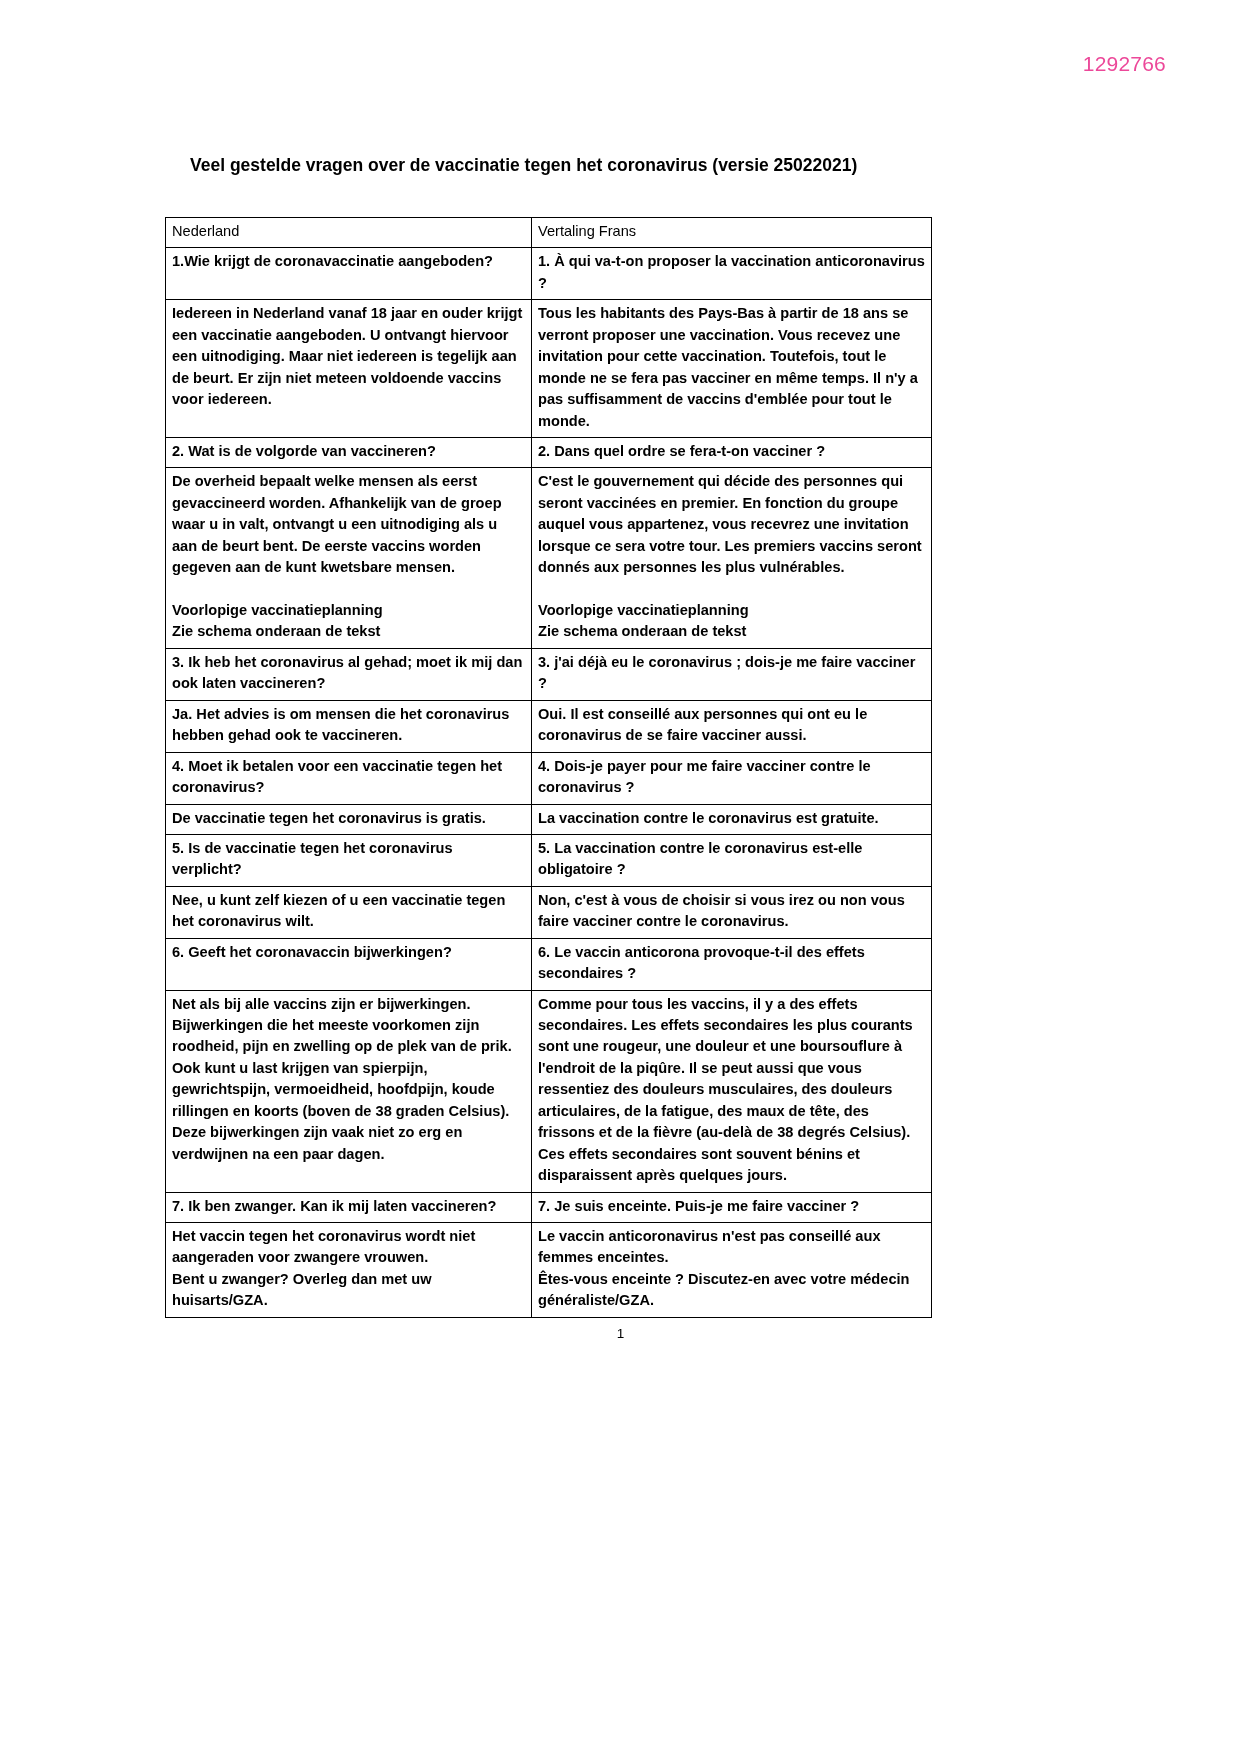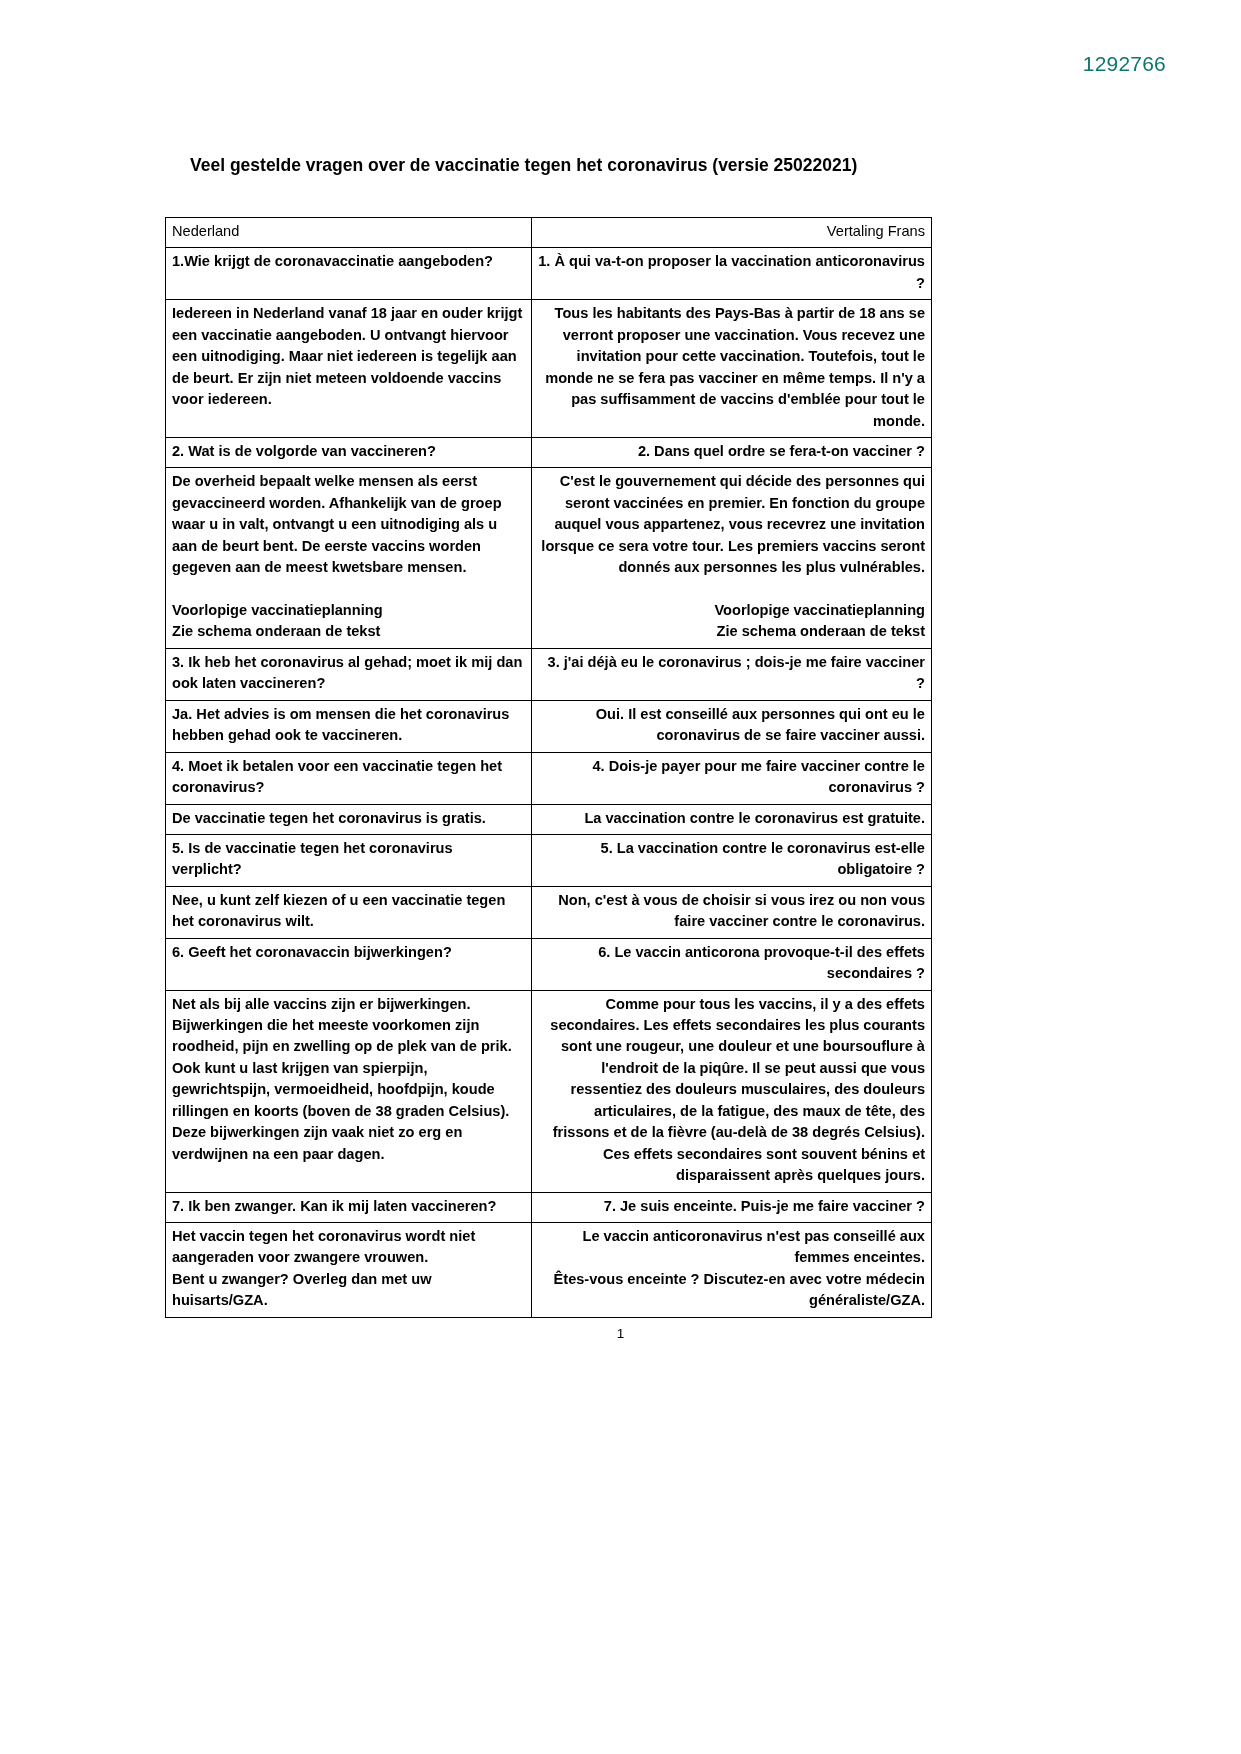--- a/index.html
+++ b/index.html
@@ -20,21 +20,21 @@
     width: 1241px;
     height: 1754px;
     box-sizing: border-box;
   }
   .doc-number {
     position: absolute;
     top: 52px;
     right: 75px;
     font-size: 21px;
     letter-spacing: 0.2px;
-    color: #0f766e;
+    color: #ec4899;
     font-family: "Liberation Sans", sans-serif;
   }
   .doc-title {
     position: absolute;
     top: 155px;
     left: 190px;
     font-size: 17.5px;
     font-weight: bold;
     white-space: nowrap;
     font-family: "Liberation Sans", sans-serif;
@@ -52,21 +52,21 @@
   }
   table.faq td {
     border: 1px solid #000000;
     vertical-align: top;
     padding: 3px 6px 5px 6px;
     font-size: 14.6px;
     line-height: 1.47;
     font-family: "Liberation Sans", sans-serif;
   }
   td.col-nl { width: 353px; }
-  td.col-fr { width: 387px; text-align: right; }
+  td.col-fr { width: 387px; }
   tr.header-row td {
     font-weight: normal;
   }
   tr.q-row td {
     font-weight: bold;
   }
   tr.a-row td {
     font-weight: bold;
   }
   .cell-text {
@@ -121,21 +121,21 @@
         <tr class="q-row">
           <td class="col-nl">
             <span class="cell-text">2. Wat is de volgorde van vaccineren?</span>
           </td>
           <td class="col-fr">
             <span class="cell-text">2.  Dans quel ordre se fera-t-on vacciner ?</span>
           </td>
         </tr>
         <tr class="a-row">
           <td class="col-nl">
-            <span class="cell-text">De overheid bepaalt welke mensen als eerst gevaccineerd worden. Afhankelijk van de groep waar u in valt, ontvangt u een uitnodiging als u aan de beurt bent. De eerste vaccins worden gegeven aan de meest kwetsbare mensen.
+            <span class="cell-text">De overheid bepaalt welke mensen als eerst gevaccineerd worden. Afhankelijk van de groep waar u in valt, ontvangt u een uitnodiging als u aan de beurt bent. De eerste vaccins worden gegeven aan de kunt kwetsbare mensen.
 
 Voorlopige vaccinatieplanning
 Zie schema onderaan de tekst</span>
           </td>
           <td class="col-fr">
             <span class="cell-text">C'est le gouvernement qui décide des personnes qui seront vaccinées en premier. En fonction du groupe auquel vous appartenez, vous recevrez une invitation lorsque ce sera votre tour. Les premiers vaccins seront donnés aux personnes les plus vulnérables.
 
 Voorlopige vaccinatieplanning
 Zie schema onderaan de tekst</span>
           </td>

